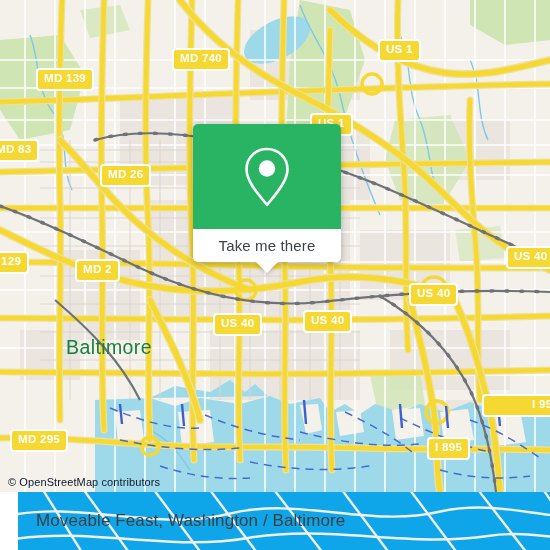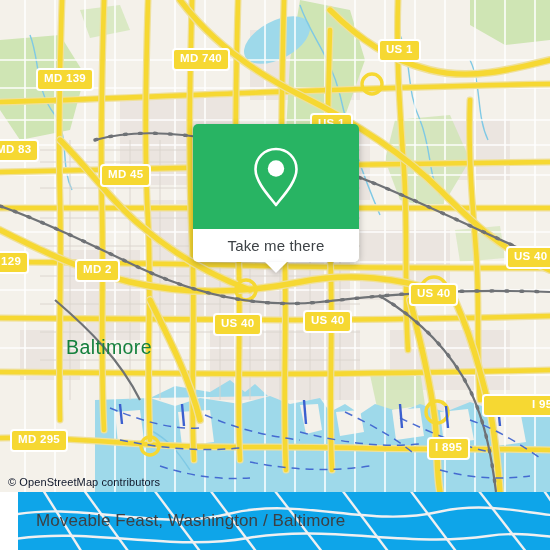--- a/index.html
+++ b/index.html
@@ -76,21 +76,21 @@
     white-space: nowrap;
     letter-spacing: .3px;
     box-sizing: border-box;
   }
 
   
   #callout {
     position: absolute;
     left: 193px;
     top: 124px;
-    width: 166px;
+    width: 148px;
     border-radius: 5px;
     box-shadow: 0 2px 7px rgba(0,0,0,.28);
     overflow: visible;
   }
   #callout .card-top {
     height: 105px;
     border-radius: 5px 5px 0 0;
     display: flex;
     align-items: center;
     justify-content: center;
@@ -390,21 +390,21 @@
 
       </g>
     </svg>
 
     <div>
       <div class="shield" style="left:36px;  top:68px;">MD 139</div>
       <div class="shield" style="left:172px; top:48px;">MD 740</div>
       <div class="shield" style="left:378px; top:39px;">US 1</div>
       <div class="shield" style="left:310px; top:113px;">US 1</div>
       <div class="shield" style="left:-12px; top:139px;">MD 83</div>
-      <div class="shield" style="left:100px; top:164px;">MD 45</div>
+      <div class="shield" style="left:100px; top:164px;">MD 26</div>
       <div class="shield" style="left:75px;  top:259px;">MD 2</div>
       <div class="shield" style="left:-7px;  top:251px;">129</div>
       <div class="shield" style="left:506px; top:246px;">US 40</div>
       <div class="shield" style="left:409px; top:283px;">US 40</div>
       <div class="shield" style="left:303px; top:310px;">US 40</div>
       <div class="shield" style="left:213px; top:313px;">US 40</div>
       <div class="shield" style="left:482px; top:394px;padding-left:48px;">I 95</div>
       <div class="shield" style="left:427px; top:437px;">I 895</div>
       <div class="shield" style="left:10px;  top:429px;">MD 295</div>
     </div>

